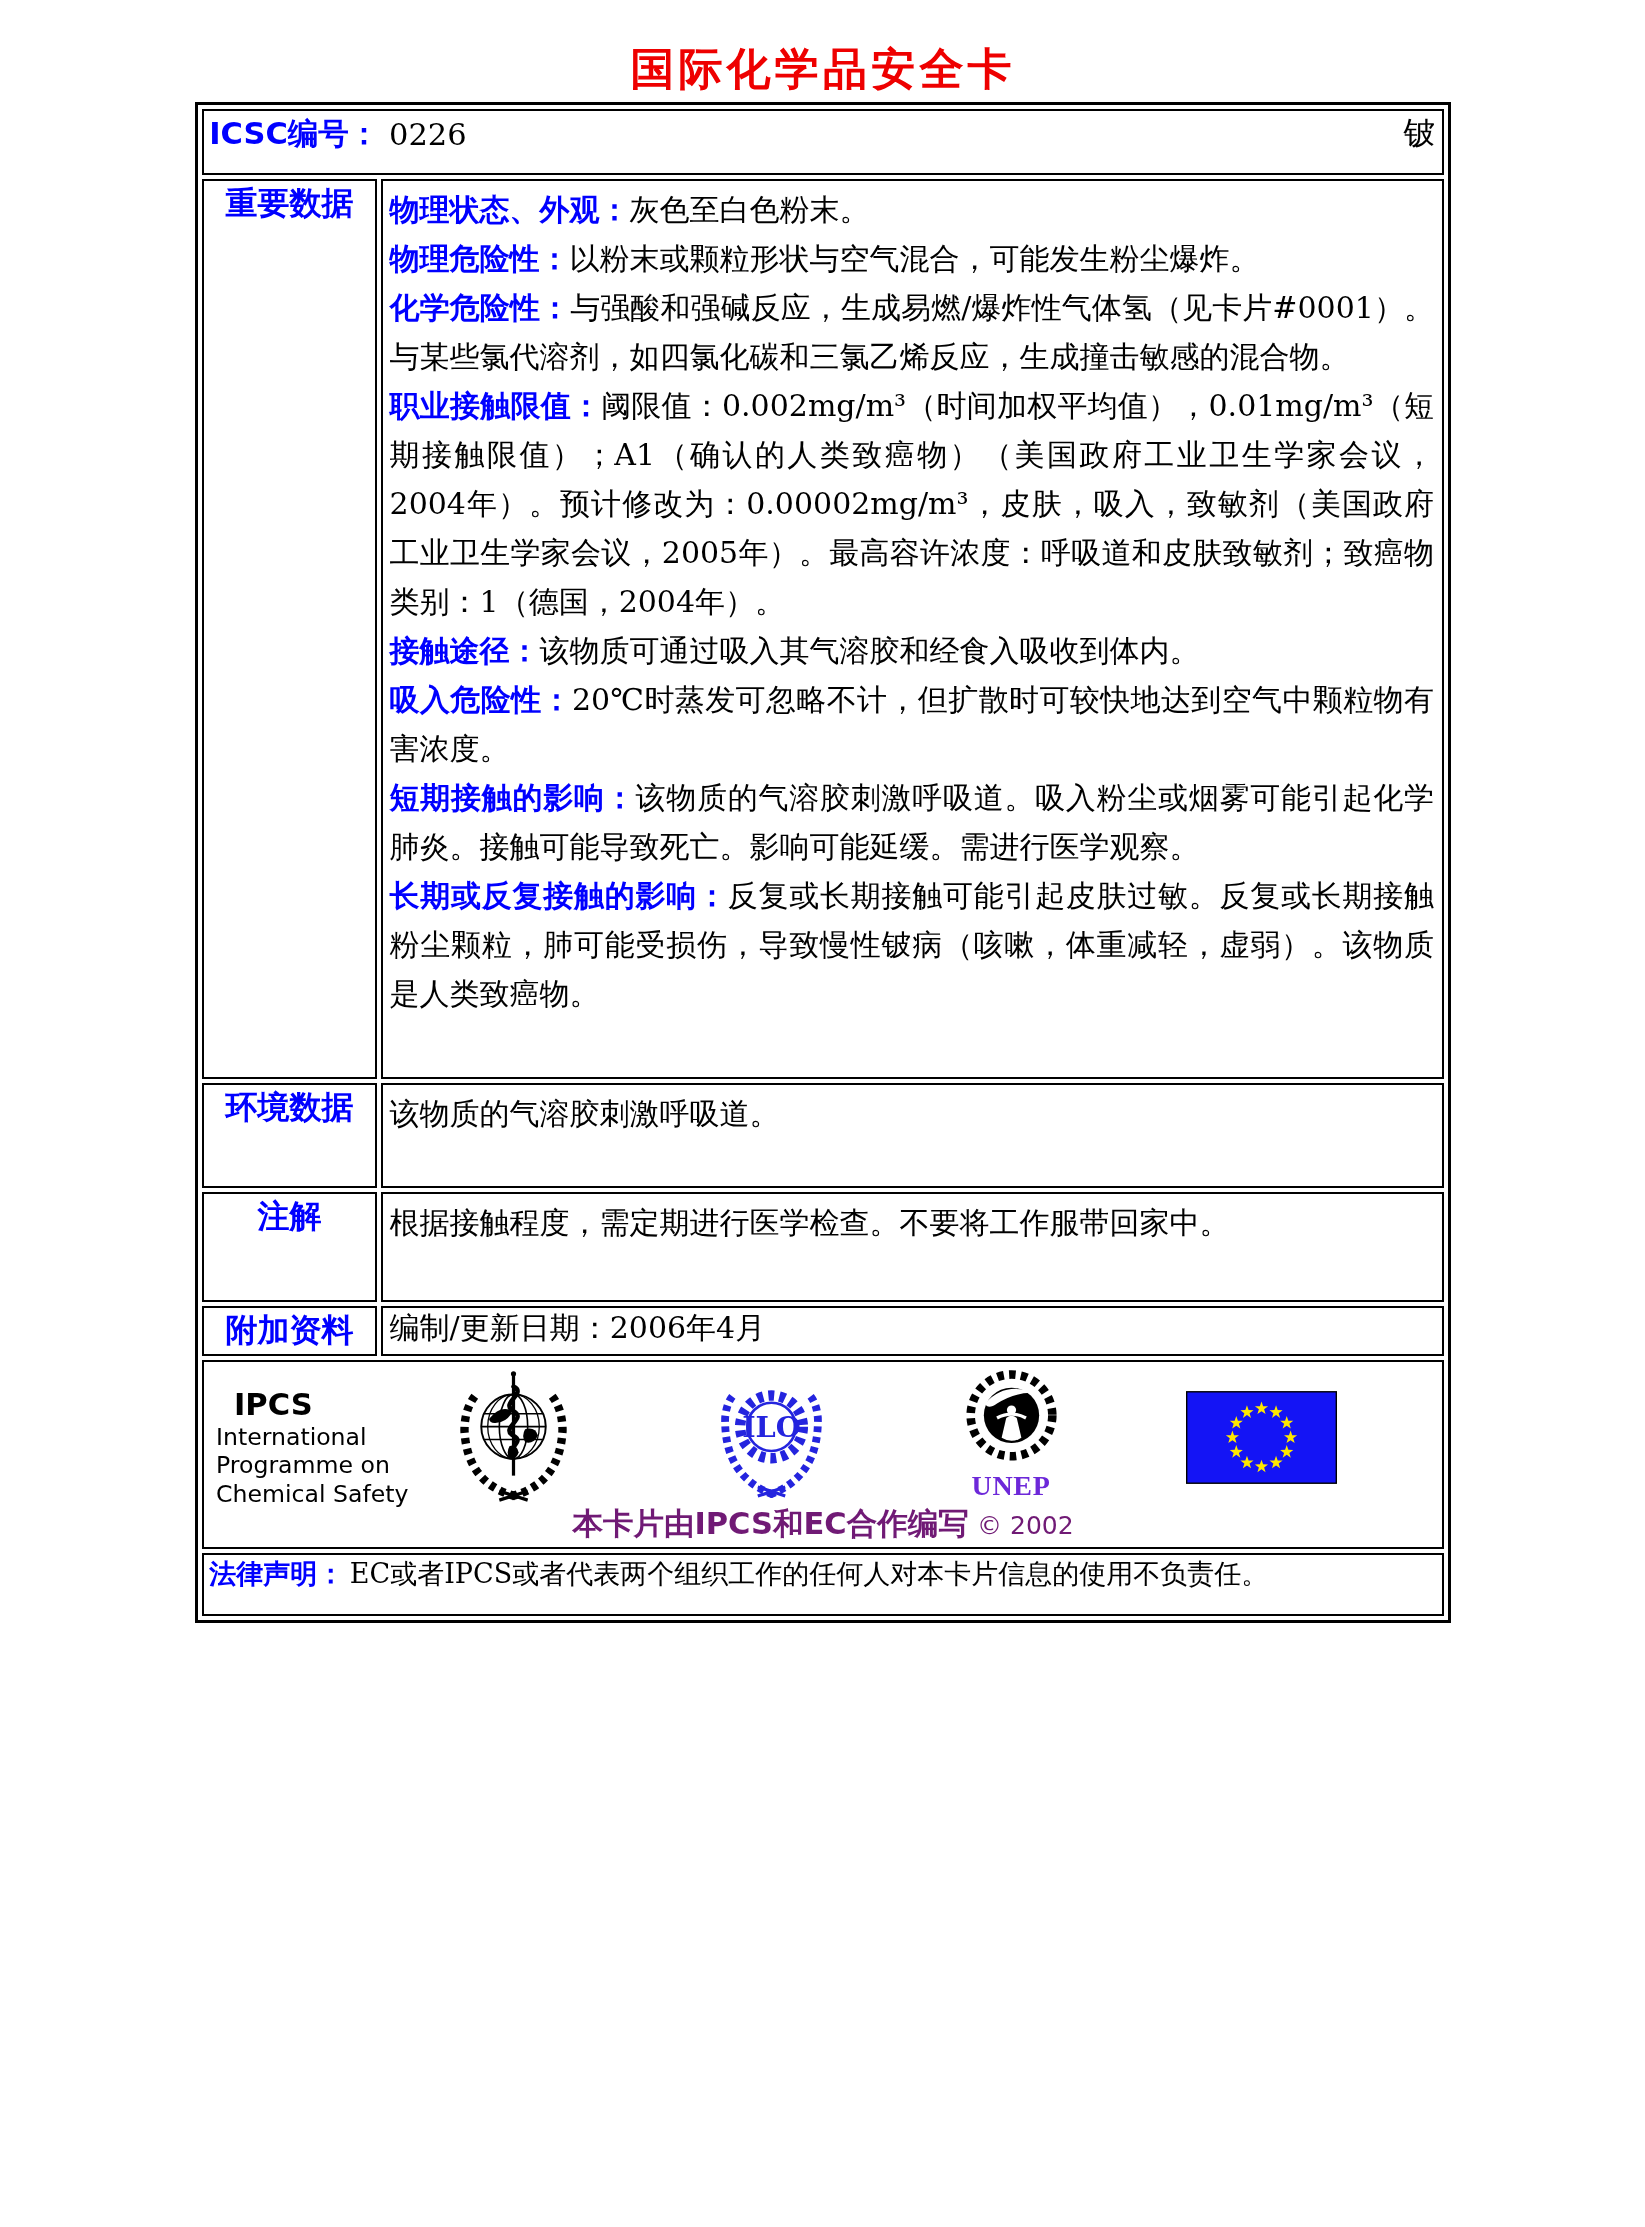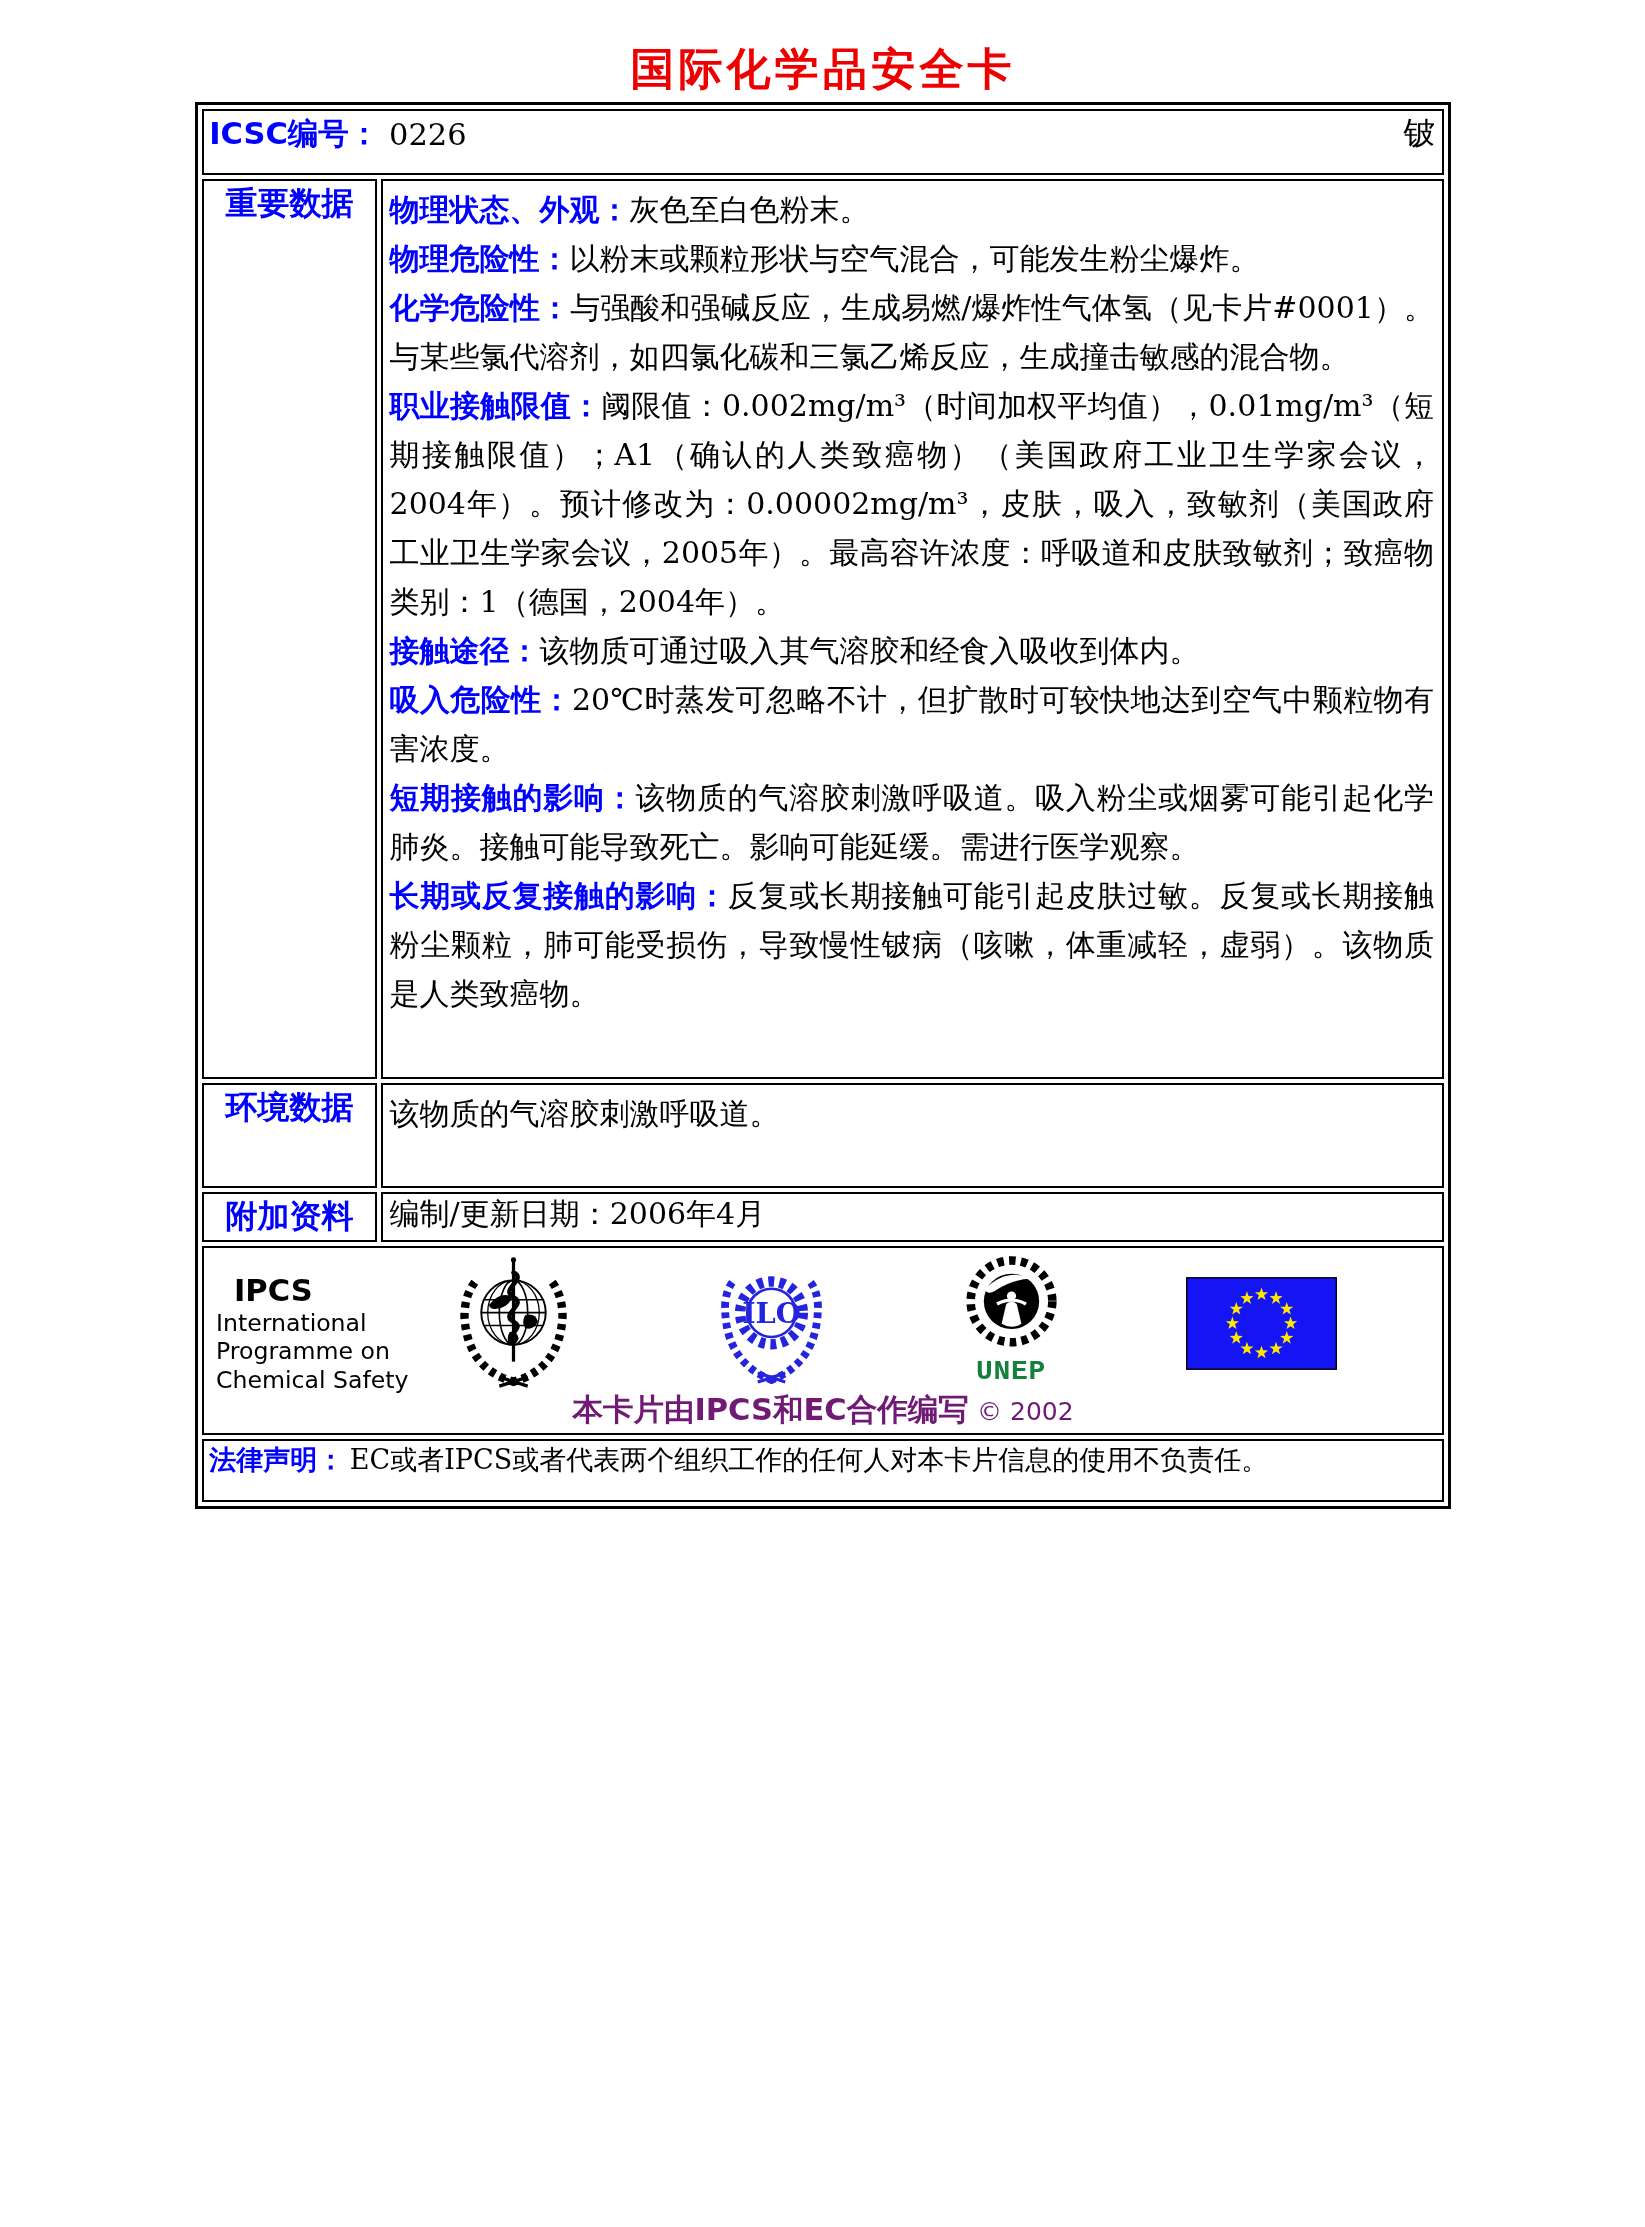--- a/index.html
+++ b/index.html
@@ -74,21 +74,21 @@
   .logos-inner{position:relative;height:183px;}
   .ipcs-block{
     position:absolute;left:11px;top:23.6px;
     font-family:"DejaVu Sans", sans-serif;color:#000;
   }
   .ipcs-acronym{font-size:30.5px;font-weight:bold;line-height:36px;margin-left:18px;}
   .ipcs-line{font-size:23.6px;line-height:28.5px;}
   .logo-who{position:absolute;left:244px;top:4.2px;}
   .logo-ilo{position:absolute;left:511px;top:11px;}
   .unep-wrap{position:absolute;left:745px;top:1.4px;width:122px;text-align:center;}
-  .unep-text{font-family:Liberation Mono, monospace;font-weight:bold;font-size:28px;line-height:29px;color:#15803d;margin-top:-4.2px;letter-spacing:0.7px;}
+  .unep-text{font-family:Liberation Serif, serif;font-weight:bold;font-size:28px;line-height:29px;color:#6d28d9;margin-top:-4.2px;letter-spacing:0.7px;}
   .logo-eu{position:absolute;left:981px;top:28px;}
   .logos-caption{
     position:absolute;left:0;bottom:1.4px;width:100%;
     text-align:center;font-size:30.5px;font-weight:bold;
     font-family:"DejaVu Sans", sans-serif;color:#701a75;
   }
   .copyright{font-size:25px;font-weight:normal;margin-left:8.3px;}
   td.legal-cell{height:57px;vertical-align:middle;}
   .legal-inner{padding:0 7px 0 4.2px;font-size:27px;}
   .legal-inner .blue-label{font-size:27px;margin-right:5.6px;}
@@ -139,20 +139,28 @@
 
     <tr>
       <td class="label-cell">环境数据</td>
       <td class="env-cell">
         <div class="content-inner">
           <div class="entry"><span class="entry-text">该物质的气溶胶刺激呼吸道。</span></div>
         </div>
       </td>
     </tr>
 
+    <tr>
+      <td class="label-cell">注解</td>
+      <td class="notes-cell">
+        <div class="content-inner">
+          <div class="entry"><span class="entry-text">根据接触程度，需定期进行医学检查。不要将工作服带回家中。</span></div>
+        </div>
+      </td>
+    </tr>
 
     <tr>
       <td class="label-cell">附加资料</td>
       <td class="extra-cell">
         <div class="content-inner" style="padding-top:0;">
           <div class="entry" style="line-height:37px;"><span class="entry-text">编制/更新日期：2006年4月</span></div>
         </div>
       </td>
     </tr>
 

